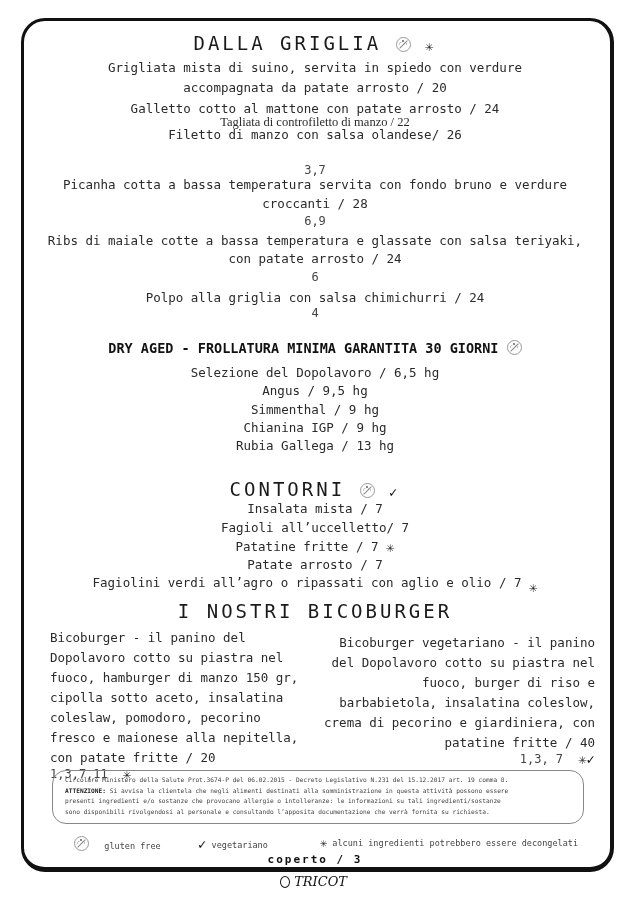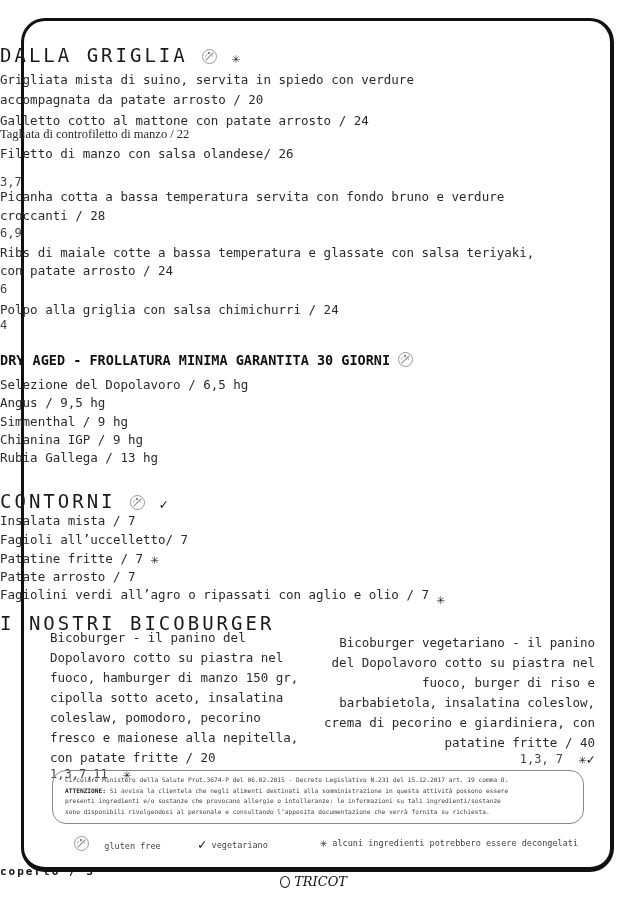--- a/index.html
+++ b/index.html
@@ -2,21 +2,21 @@
 <html><head>
 <meta charset="utf-8">
 <style>
   html, body { margin: 0; padding: 0; background: #ffffff; }
   body { width: 640px; height: 905px; position: relative; overflow: hidden;
          font-family: "DejaVu Sans Mono", "Liberation Mono", monospace; color: #222; }
   .frame { position: absolute; left: 21px; top: 18px; width: 586px; height: 846px;
            border: 3px solid #111; border-right-width: 4px; border-bottom-width: 5px;
            border-radius: 24px; box-sizing: content-box; }
   .abs { position: absolute; white-space: nowrap; }
-  .center { left: 0; width: 630px; text-align: left; margin-top: 12px; }
+  .center { left: 0; width: 630px; text-align: center; }
   .h-title { font-family: "Liberation Sans Narrow", "DejaVu Sans Mono", monospace; font-size: 19px;
              letter-spacing: 3px; color: #1a1a1a; font-weight: normal; }
   .h-bold { font-family: "DejaVu Sans Mono", monospace; font-size: 13.5px; font-weight: bold; color: #111; }
   .item { font-size: 12.5px; color: #2a2a2a; }
   .allergen { font-size: 12px; color: #444; }
   .gf-icon { display: inline-block; width: 13px; height: 13px; border: 1px solid #999; border-radius: 50%;
              position: relative; vertical-align: -2px; }
   .gf-icon::before { content: ""; position: absolute; left: 6px; top: 1px; width: 1px; height: 11px;
                      background: #888; transform: rotate(45deg); }
   .gf-icon::after { content: ""; position: absolute; left: 3px; top: 3px; width: 5px; height: 5px;
@@ -39,21 +39,21 @@
 
 <div class="abs center h-title" style="top:32px;">
   <span>DALLA GRIGLIA</span>
   <span class="gf-icon"></span>
   <span class="snow">✳</span>
 </div>
 <div class="abs center item" style="top:60px;">Grigliata mista di suino, servita in spiedo con verdure</div>
 <div class="abs center item" style="top:80px;">accompagnata da patate arrosto / 20</div>
 <div class="abs center item" style="top:101px;">Galletto cotto al mattone con patate arrosto / 24</div>
 <div class="abs center item" style="top:115px;font-family:Liberation Serif, serif;">Tagliata di controfiletto di manzo / 22</div>
-<div class="abs center item" style="top:134px;">Filetto di manzo con salsa olandese/ 26</div>
+<div class="abs center item" style="top:127px;">Filetto di manzo con salsa olandese/ 26</div>
 <div class="abs center allergen" style="top:163px;">3,7</div>
 <div class="abs center item" style="top:177px;">Picanha cotta a bassa temperatura servita con fondo bruno e verdure</div>
 <div class="abs center item" style="top:196px;">croccanti  / 28</div>
 <div class="abs center allergen" style="top:214px;">6,9</div>
 <div class="abs center item" style="top:233px;">Ribs di maiale cotte a bassa temperatura e glassate con salsa teriyaki,</div>
 <div class="abs center item" style="top:251px;">con patate arrosto / 24</div>
 <div class="abs center allergen" style="top:270px;">6</div>
 <div class="abs center item" style="top:290px;">Polpo alla griglia con salsa chimichurri / 24</div>
 <div class="abs center allergen" style="top:306px;">4</div>
 

